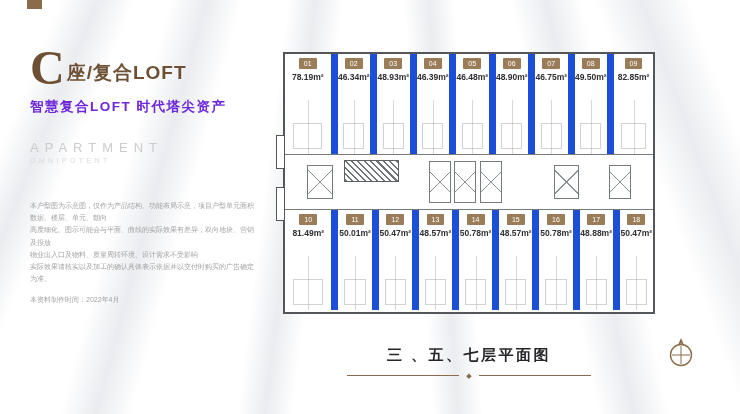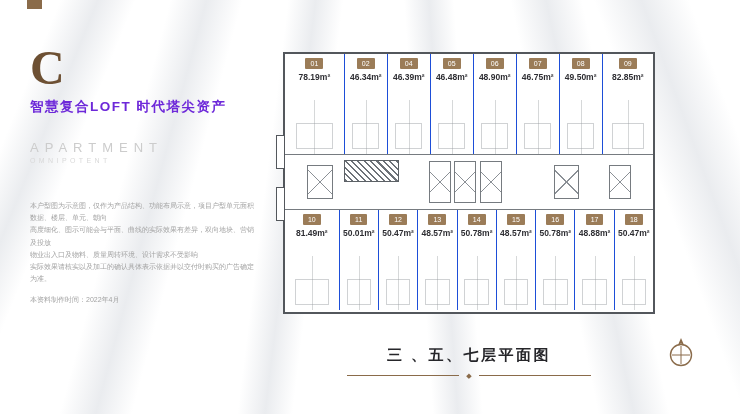--- a/index.html
+++ b/index.html
@@ -28,21 +28,21 @@
   .wm-2{font-size:7px;letter-spacing:3.4px;color:#d9d9d9;margin-top:2px;}
   .disclaimer{margin-top:36px;width:225px;font-size:7px;color:#a3a3a3;line-height:1.75;}
   .disclaimer-date{margin-top:9px;font-size:7px;color:#a3a3a3;}
   
   .plan{position:absolute;left:283px;top:52px;width:372px;height:262px;
         border:2px solid #53575c;background:#ffffff;z-index:1;box-sizing:border-box;}
   .unit-row{display:flex;height:101px;box-sizing:border-box;}
   .top-row{border-bottom:1px solid #767b80;}
   .bottom-row{border-top:1px solid #767b80;}
   .ucell{position:relative;display:flex;flex-direction:column;align-items:center;
-         padding-top:4px;border-right:1px solid #1d4ed8;box-sizing:border-box;flex:1;}
+         padding-top:4px;border-right:7px solid #1d4ed8;box-sizing:border-box;flex:1;}
   .ucell:last-child{border-right:none;}
   .ucell::before{content:"";position:absolute;top:46%;bottom:0;left:50%;width:1px;background:rgba(120,125,130,.30);}
   .ucell::after{content:"";position:absolute;bottom:5px;left:18%;right:18%;height:24px;border:1px solid rgba(150,155,160,.45);}
   .w-xl{flex:1.4;}
   .w-lg{flex:1.2;text-align:right;}
   .badge{background:#9b7c58;color:#ffffff;font-size:7px;line-height:1;padding:2px 5px;border-radius:1px;margin-bottom:3px;}
   .area{font-size:8.5px;font-weight:bold;color:#2e2e33;white-space:nowrap;}
   .corridor{position:relative;height:54px;}
   .xbox{position:absolute;border:1px solid #767b80;box-sizing:border-box;background:
      linear-gradient(45deg, transparent calc(50% - .5px), #8b9096 calc(50% - .5px) calc(50% + .5px), transparent calc(50% + .5px)),
@@ -68,20 +68,21 @@
   <div class="ray ray3"></div>
   <div class="ray ray4"></div>
   <div class="ray ray5"></div>
   <div class="ray ray6"></div>
 
   <div class="corner-square"></div>
 
   <div class="left-panel">
     <div class="title-row">
       <span class="big-c">C</span>
+      <span class="title-rest">座/复合LOFT</span>
     </div>
     <div class="subtitle">智慧复合LOFT 时代塔尖资产</div>
     <div class="watermark">
       <div class="wm-1">APARTMENT</div>
       <div class="wm-2">OMNIPOTENT</div>
     </div>
     <div class="disclaimer">
       <div>本户型图为示意图，仅作为产品结构、功能布局示意，项目户型单元面积数据、楼层、单元、朝向</div>
       <div>高度细化、图示可能会与平面、曲线的实际效果有差异，双向地块、营销及投放</div>
       <div>物业出入口及物料、质量周转环境、设计需求不受影响</div>
@@ -92,20 +93,24 @@
 
   <div class="plan">
     <div class="unit-row top-row">
       <div class="ucell w-xl">
         <span class="badge">01</span>
         <span class="area">78.19m²</span>
       </div>
       <div class="ucell">
         <span class="badge">02</span>
         <span class="area">46.34m²</span>
+      </div>
+      <div class="ucell">
+        <span class="badge">03</span>
+        <span class="area">48.93m²</span>
       </div>
       <div class="ucell">
         <span class="badge">04</span>
         <span class="area">46.39m²</span>
       </div>
       <div class="ucell">
         <span class="badge">05</span>
         <span class="area">46.48m²</span>
       </div>
       <div class="ucell">

